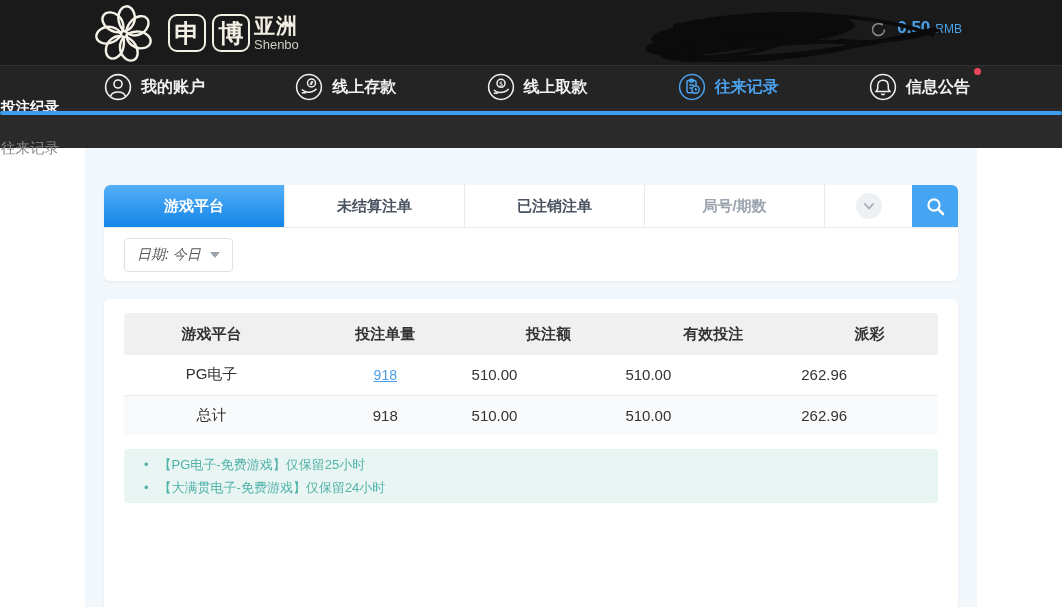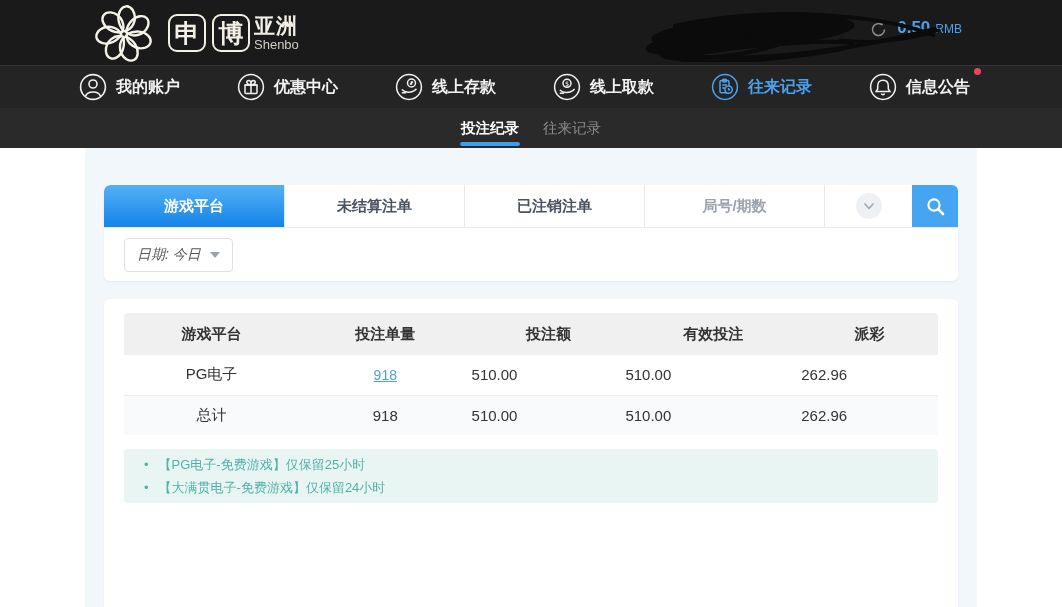--- a/index.html
+++ b/index.html
@@ -17,29 +17,29 @@
   .logo-region .cn { color:#f2efe4; font-size:21px; font-weight:700; letter-spacing:1px; }
   .logo-region .en { color:#cfccc2; font-size:13px; margin-top:2px; }
   .balance-area { position:absolute; right:100px; top:18px; display:flex; align-items:baseline; }
   .refresh-ic { position:absolute; left:-28px; top:2px; }
   .balance-amt { color:#4aa2ee; font-size:17px; font-weight:600; }
   .balance-cur { color:#4aa2ee; font-size:12px; margin-left:5px; }
   .scribble { position:absolute; left:635px; top:2px; pointer-events:none; }
 
   
   .main-nav { height:43px; background:#242424; border-top:1px solid #333;
-    display:flex; align-items:center; justify-content:space-between; padding:0 92px 0 79px; }
+    display:flex; align-items:center; justify-content:space-between; padding:0 92px 0 104px; }
   .nav-item { display:flex; align-items:center; gap:9px; cursor:pointer; position:relative; }
   .nav-item .lbl { color:#f2f2f2; font-size:16px; font-weight:600; white-space:nowrap; }
   .nav-item.active .lbl { color:#4aa2ee; }
   .nav-ic { width:28px; height:28px; display:block; }
   .nav-dot { position:absolute; right:-11px; top:-5px; width:7px; height:7px; border-radius:50%; background:#e8465a; }
 
   
-  .sub-nav { height:40px; background:#2a2a2a; display:flex; align-items:stretch; justify-content:center; gap:22px; }
+  .sub-nav { height:40px; background:#2a2a2a; display:flex; align-items:stretch; justify-content:center; gap:22px;flex-direction:column; }
   .sub-tab { position:relative; display:flex; align-items:center; font-size:14.5px; color:#8b8b8b; cursor:pointer; padding:0 1px; }
   .sub-tab.active { color:#fff; font-weight:600; }
   .sub-tab.active::after { content:""; position:absolute; left:0; right:0; bottom:2px; height:4px;
     border-radius:2px; background:#3d9ef0; }
 
   
   .main { height:589px; background:#fff; }
   .column { margin-left:85px; width:892px; height:100%; background:#f2f7fb; padding-top:37px;
     display:flex; flex-direction:column; }
   .card { width:854px; margin-left:19px; background:#fff; border-radius:6px; }
@@ -135,31 +135,20 @@
     <svg class="nav-ic" viewBox="0 0 28 28">
       <g stroke="#f2f2f2" stroke-width="1.6" fill="none">
         <circle cx="14" cy="14" r="12.4"></circle>
         <circle cx="14" cy="11" r="4"></circle>
         <path d="M6.6 23.2 C8.2 17.6 19.8 17.6 21.4 23.2"></path>
       </g>
     </svg>
     <span class="lbl">我的账户</span>
   </div>
 
-  <div class="nav-item">
-    <svg class="nav-ic" viewBox="0 0 28 28">
-      <g stroke="#f2f2f2" stroke-width="1.5" fill="none">
-        <circle cx="14" cy="14" r="12.4"></circle>
-        <rect x="8" y="12" width="12" height="8.5" rx="1"></rect>
-        <path d="M7.3 12 h13.4 M14 12 v8.5"></path>
-        <path d="M14 11.6 c-4.6 0.4 -5.6 -4 -2.2 -4 c2 0 2.2 2.4 2.2 4 c0 -1.6 0.2 -4 2.2 -4 c3.4 0 2.4 4.4 -2.2 4 z"></path>
-      </g>
-    </svg>
-    <span class="lbl">优惠中心</span>
-  </div>
 
   <div class="nav-item">
     <svg class="nav-ic" viewBox="0 0 28 28">
       <g stroke="#f2f2f2" stroke-width="1.5" fill="none">
         <circle cx="14" cy="14" r="12.4"></circle>
         <circle cx="16.5" cy="10" r="4"></circle>
         <path d="M15 11.5 l3 -3 M16.5 8.2 v3.6"></path>
         <path d="M6.8 16.5 c3.5 3.2 9 3.6 12.5 1.2 l2.2 -1.8"></path>
         <path d="M6.8 19.8 h4.4"></path>
       </g>

